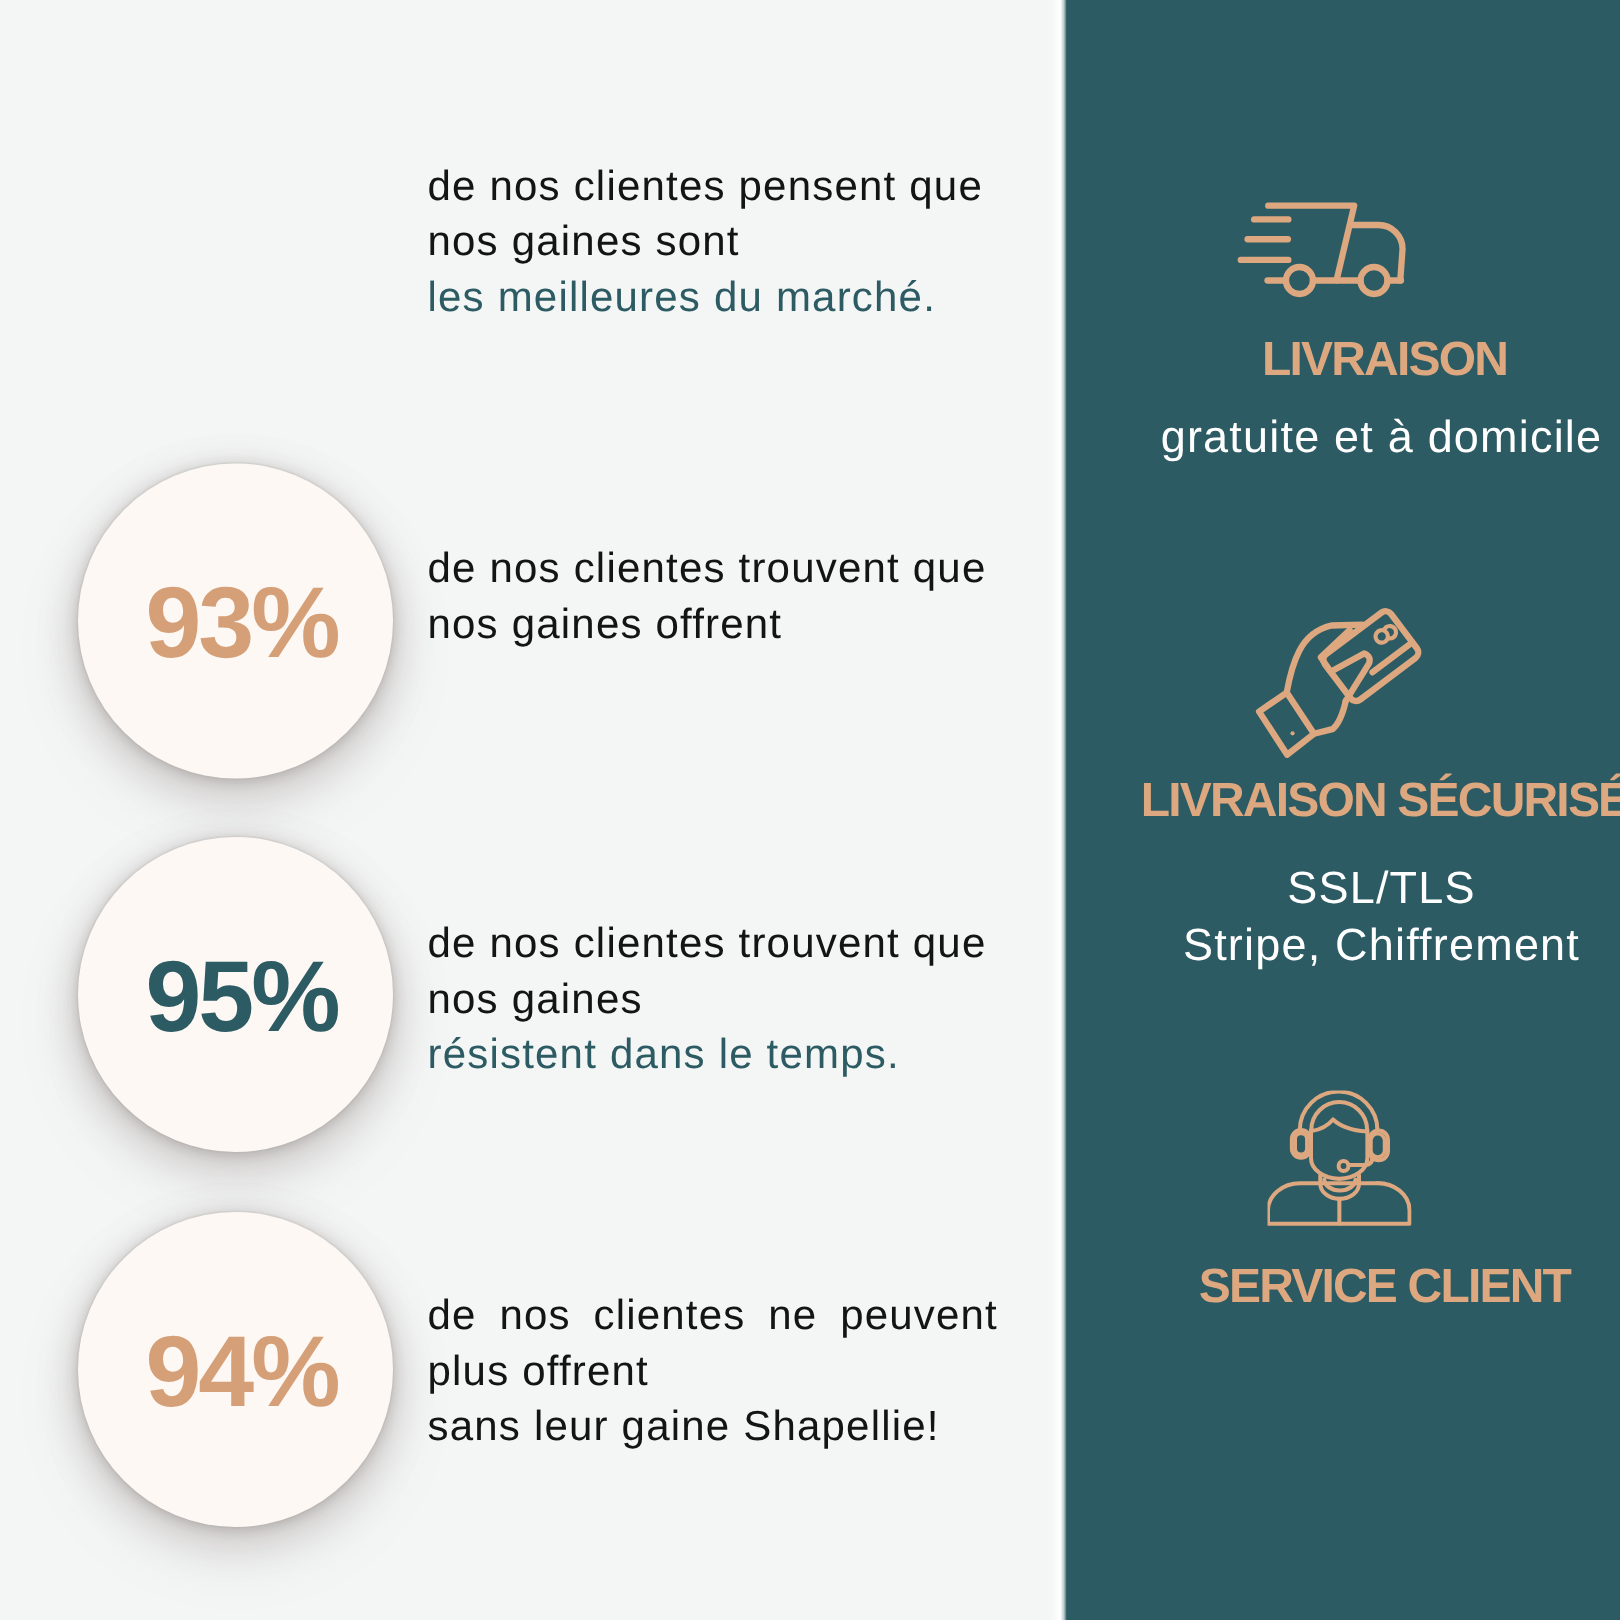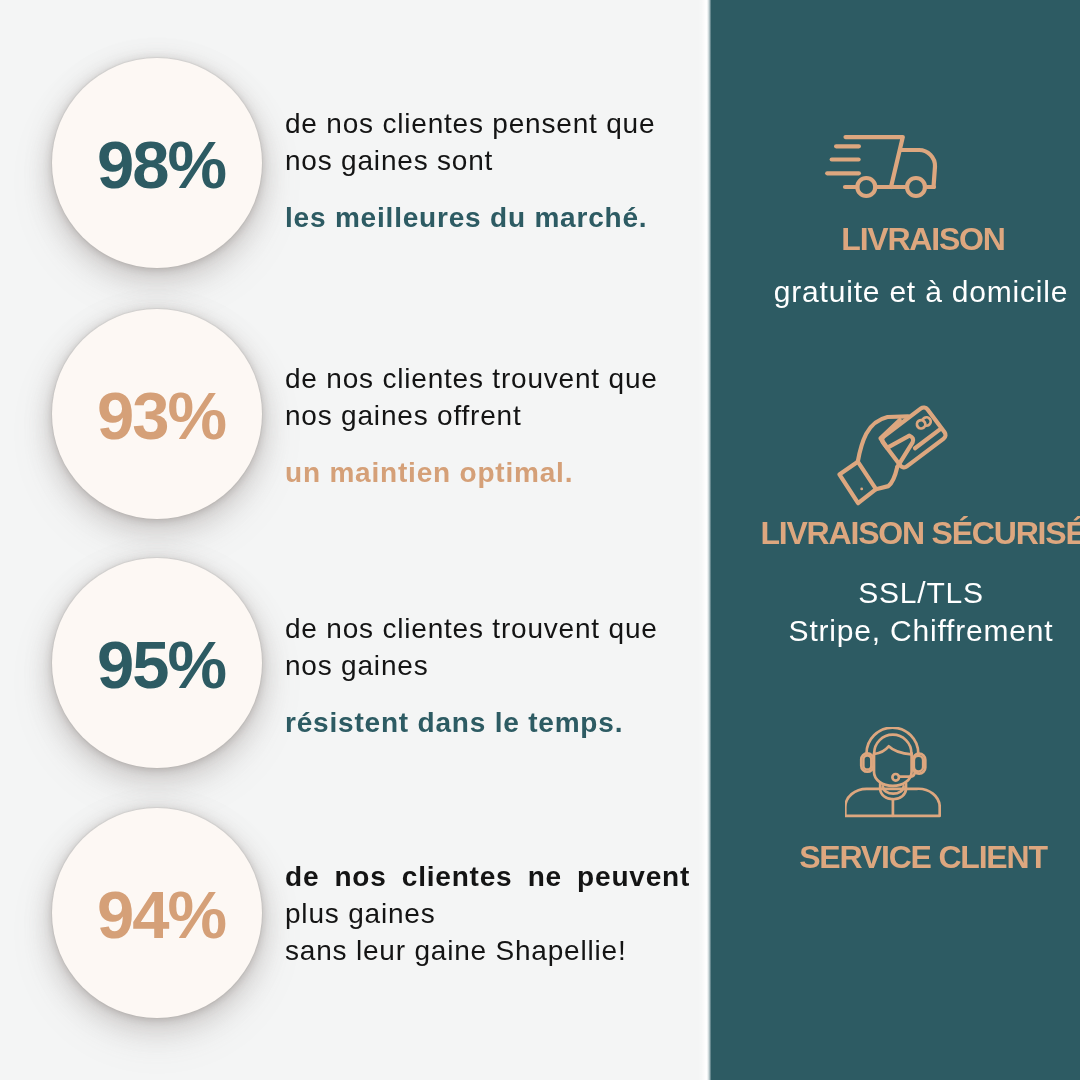--- a/index.html
+++ b/index.html
@@ -26,69 +26,65 @@
                      0 7px 22px 5px rgba(140,132,128,.26),
                      0 18px 36px 6px rgba(140,132,128,.13);
           display:flex;align-items:center;justify-content:center;}
   .circle .num{font-weight:700;font-size:67px;letter-spacing:-2px;line-height:1;
                position:relative;left:4px;top:1.5px;}
   .teal{color:#2d5b63;}
   .tan{color:#d5a078;}
 
   .stat-text{position:absolute;left:285px;font-size:28px;letter-spacing:.8px;
              line-height:37px;color:#141414;width:400px;white-space:nowrap;}
-  .stat-text .b{font-weight:700;margin-top:20px;}
-  .stat-text .justified{word-spacing:6.6px;font-weight:bold;}
+  .stat-text .b{font-weight:400;}
+  .stat-text .justified{word-spacing:6.6px;}
   .ficon{position:absolute;}
   .ftitle{position:absolute;left:738px;width:370px;text-align:center;
           font-weight:700;font-size:32px;letter-spacing:-1.2px;color:#dda77f;line-height:1;}
   .fdesc{position:absolute;left:710px;width:422px;text-align:center;
          font-size:30px;letter-spacing:.8px;color:#ffffff;line-height:38px;}
 </style>
 </head>
 <body>
 
 <div class="page">
   <div class="left-panel"></div>
   <div class="panel-edge"></div>
   <div class="right-panel"></div>
 
-  <div class="circle" style="top:58px">
-    <span class="num teal">98%</span>
-  </div>
   <div class="stat-text" style="top:105px">
     <div>de nos clientes pensent que</div>
     <div>nos gaines sont</div>
     <div class="b teal">les meilleures du marché.</div>
   </div>
 
   <div class="circle" style="top:309px">
     <span class="num tan">93%</span>
   </div>
   <div class="stat-text" style="top:360px">
     <div>de nos clientes trouvent que</div>
     <div>nos gaines offrent</div>
-    <div class="b tan">un maintien optimal.</div>
   </div>
 
   <div class="circle" style="top:558px">
     <span class="num teal">95%</span>
   </div>
   <div class="stat-text" style="top:610px">
     <div>de nos clientes trouvent que</div>
     <div>nos gaines</div>
     <div class="b teal">résistent dans le temps.</div>
   </div>
 
   <div class="circle" style="top:808px">
     <span class="num tan">94%</span>
   </div>
   <div class="stat-text" style="top:858px">
     <div class="justified">de nos clientes ne peuvent</div>
-    <div>plus gaines</div>
+    <div>plus offrent</div>
     <div>sans leur gaine Shapellie!</div>
   </div>
 
   <div class="ficon" style="left:820px;top:132px">
     <svg width="120" height="68" viewBox="0 0 120 68">
       <g stroke="#dda77f" stroke-width="4.2" fill="none" stroke-linecap="round" stroke-linejoin="round">
         <path d="M25.5 5.1 H82.8 L71 55"></path>
         <path d="M16.1 14.3 H38.9"></path>
         <path d="M11.7 27.5 H38.6"></path>
         <path d="M7.2 41.3 H38.9"></path>

